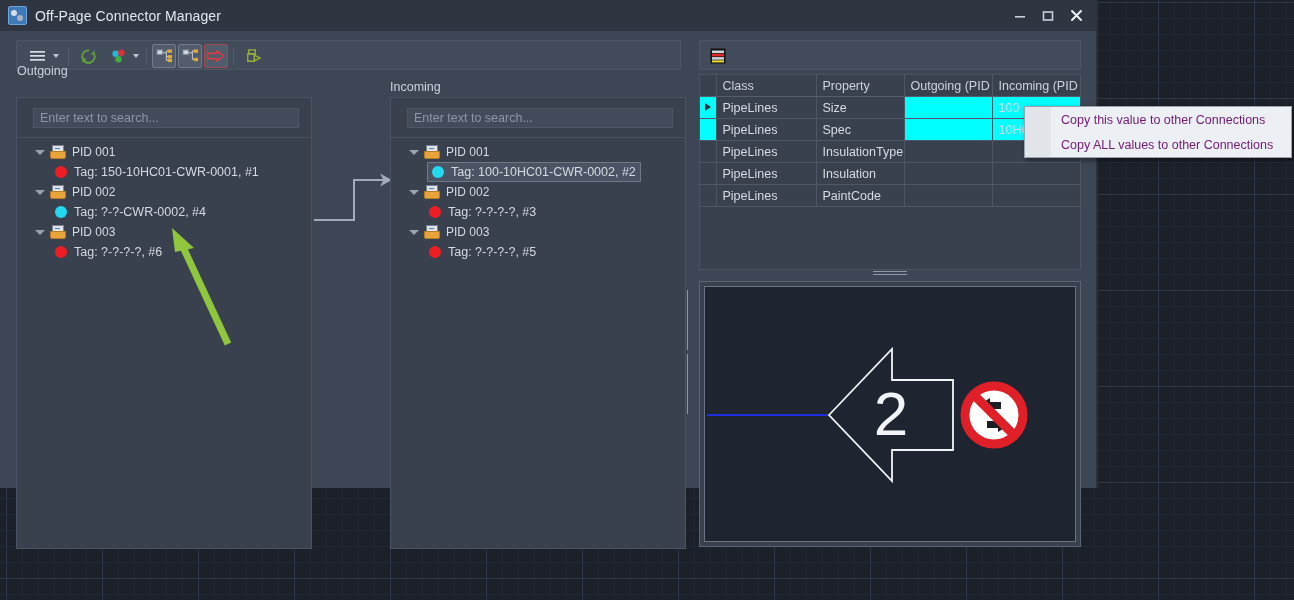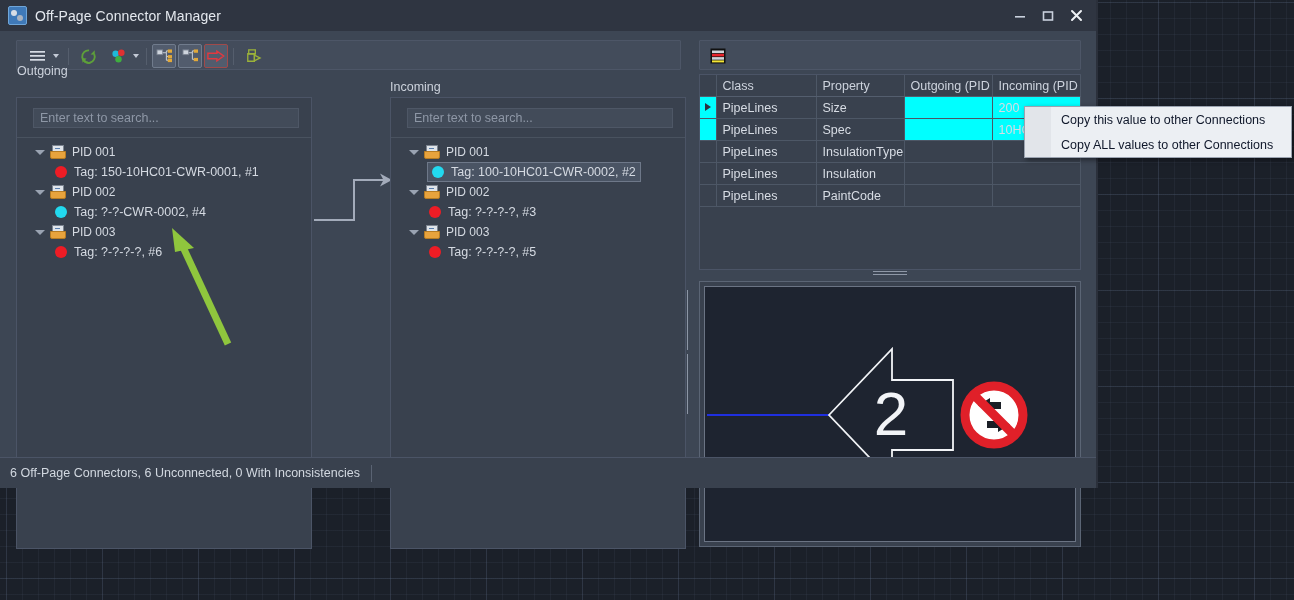--- a/index.html
+++ b/index.html
@@ -143,21 +143,21 @@
   }
   td.hl { background: #00ffff; color: #101820; }
 
   
   #ctx-menu {
     position: absolute; left: 1024px; top: 106px; width: 266px;
     background: #eceff3; border: 1px solid #9ba3b0;
     box-shadow: 2px 2px 5px rgba(0,0,0,.45);
   }
   #ctx-menu .gutter { position: absolute; left: 0; top: 0; bottom: 0; width: 26px; background: #e2e5ea; }
-  .ctx-item { position: relative; height: 25px; display: flex; align-items: center; padding-left: 36px; font-size: 12.5px; color: #0f172a; }
+  .ctx-item { position: relative; height: 25px; display: flex; align-items: center; padding-left: 36px; font-size: 12.5px; color: #701a75; }
 
   
   #preview-outer {
     position: absolute; left: 699px; top: 281px; width: 382px; height: 266px;
     background: #39414e; border: 1px solid #5b6575; box-sizing: border-box; padding: 4px;
   }
   #preview-inner {
     width: 100%; height: 100%; background: #1e2430; border: 1px solid #6b7484; box-sizing: border-box;
     position: relative; overflow: hidden;
   }
@@ -415,21 +415,21 @@
             <th>Outgoing (PID ...</th>
             <th>Incoming (PID ...</th>
           </tr>
         </thead>
       <tbody id="grid-body">
           <tr>
             <td class="marker cur"></td>
             <td>PipeLines</td>
             <td>Size</td>
             <td class="hl"></td>
-            <td class="hl">200</td>
+            <td class="hl">100</td>
           </tr>
           <tr>
             <td class="marker sel"></td>
             <td>PipeLines</td>
             <td>Spec</td>
             <td class="hl"></td>
             <td class="hl">10HC0</td>
           </tr>
           <tr>
             <td class="marker"></td>
@@ -471,24 +471,20 @@
           <circle cx="289" cy="128" r="29" fill="#ffffff"></circle>
           <circle cx="289" cy="128" r="29" fill="none" stroke="#e02029" stroke-width="9"></circle>
           <path d="M296 115 L285 115 L285 111 L273 118.5 L285 126 L285 122 L296 122 Z" fill="#1b1f26"></path>
           <path d="M282 134 L293 134 L293 130 L305 137.5 L293 145 L293 141 L282 141 Z" fill="#1b1f26"></path>
           <line x1="269" y1="108" x2="309" y2="148" stroke="#e02029" stroke-width="9" stroke-linecap="round"></line>
         </g>
       </svg>
     </div>
   </div>
 
-  <div id="statusbar">
-    <div id="status-text">6 Off-Page Connectors, 6 Unconnected, 0 With Inconsistencies</div>
-    <div id="status-div"></div>
-  </div>
 </div>
 
 <div id="ctx-menu">
   <div class="gutter"></div>
   <div class="ctx-item">Copy this value to other Connections</div>
   <div class="ctx-item">Copy ALL values to other Connections</div>
 </div>
 
 <svg id="anno" width="1294" height="600">
   <g id="anno-g">

